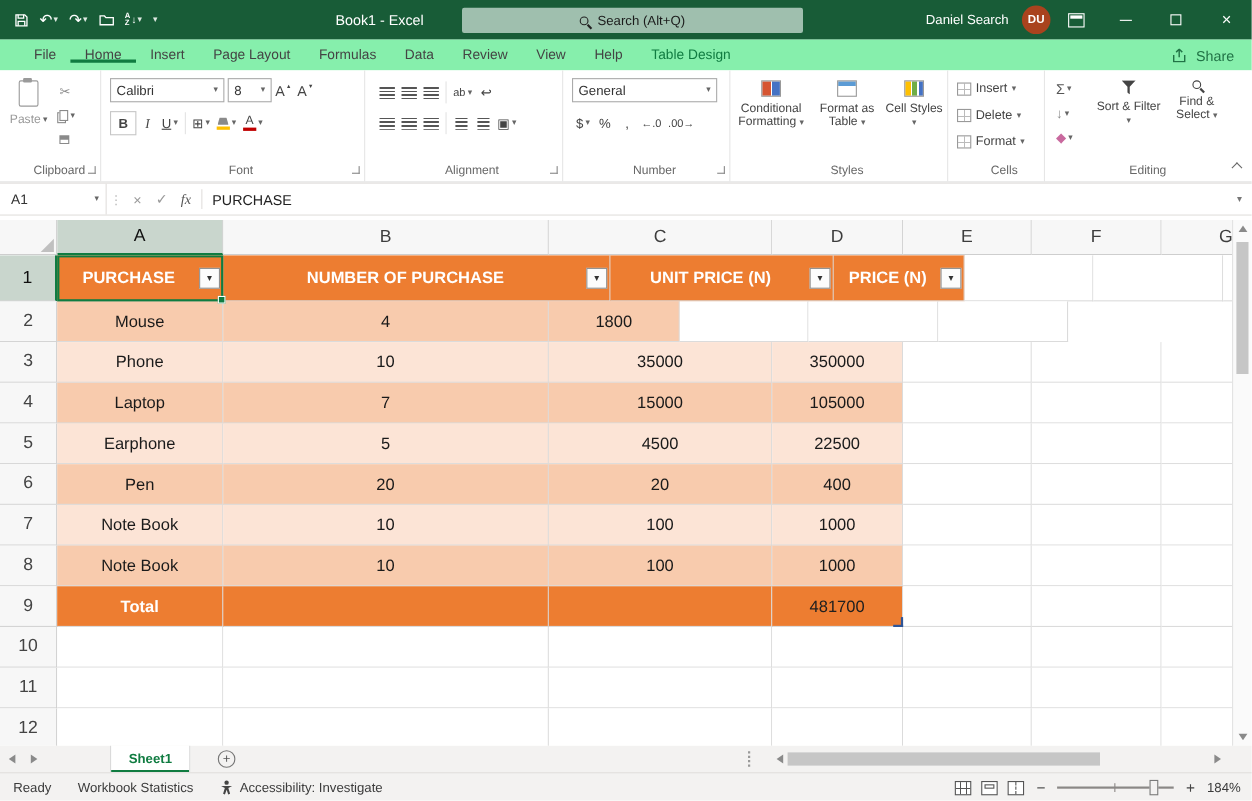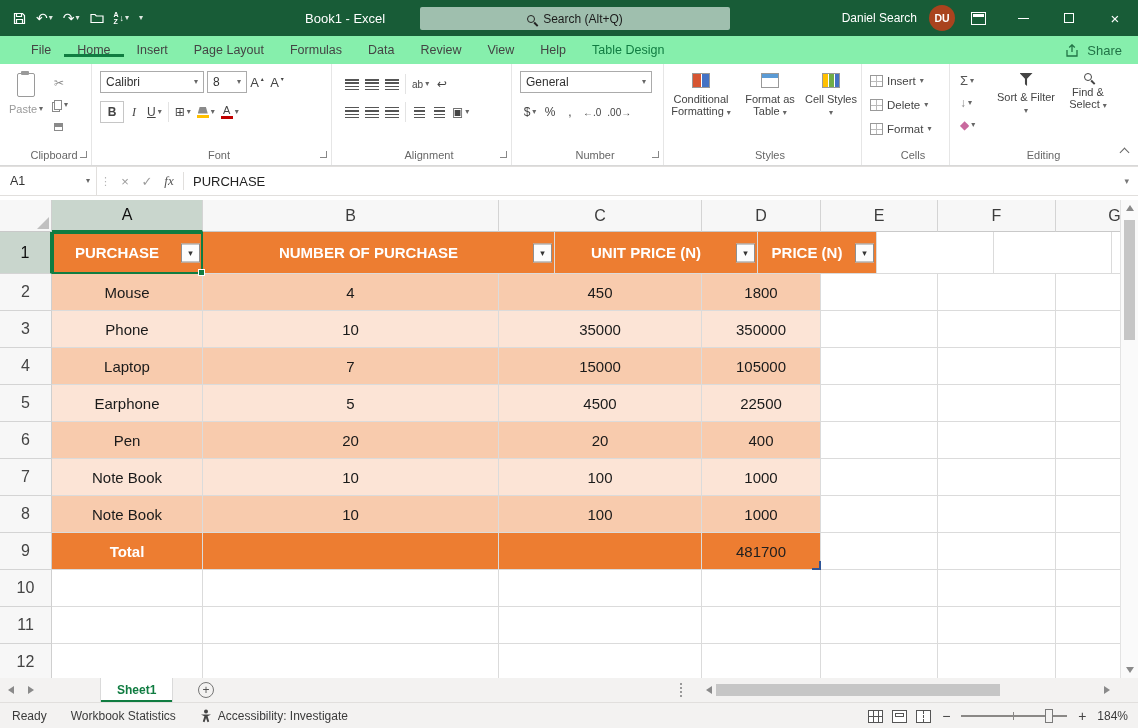--- a/index.html
+++ b/index.html
@@ -504,21 +504,20 @@
         <span class="filter-btn">▾</span>
       </div>
       <div class="cell" style="width: 117px;"></div>
       <div class="cell" style="width: 118px;"></div>
       <div class="cell" style="width: 118px;"></div>
     </div>
     <div class="grow">
       <div class="row-h">2</div>
       <div class="cell bandA" style="width: 151px;">Mouse</div>
       <div class="cell bandA" style="width: 296px;">4</div>
-      <div class="cell bandA" style="width: 203px;">450</div>
       <div class="cell bandA" style="width: 119px;">1800</div>
       <div class="cell" style="width: 117px;"></div>
       <div class="cell" style="width: 118px;"></div>
       <div class="cell" style="width: 118px;"></div>
     </div>
     <div class="grow">
       <div class="row-h">3</div>
       <div class="cell bandB" style="width: 151px;">Phone</div>
       <div class="cell bandB" style="width: 296px;">10</div>
       <div class="cell bandB" style="width: 203px;">35000</div>

